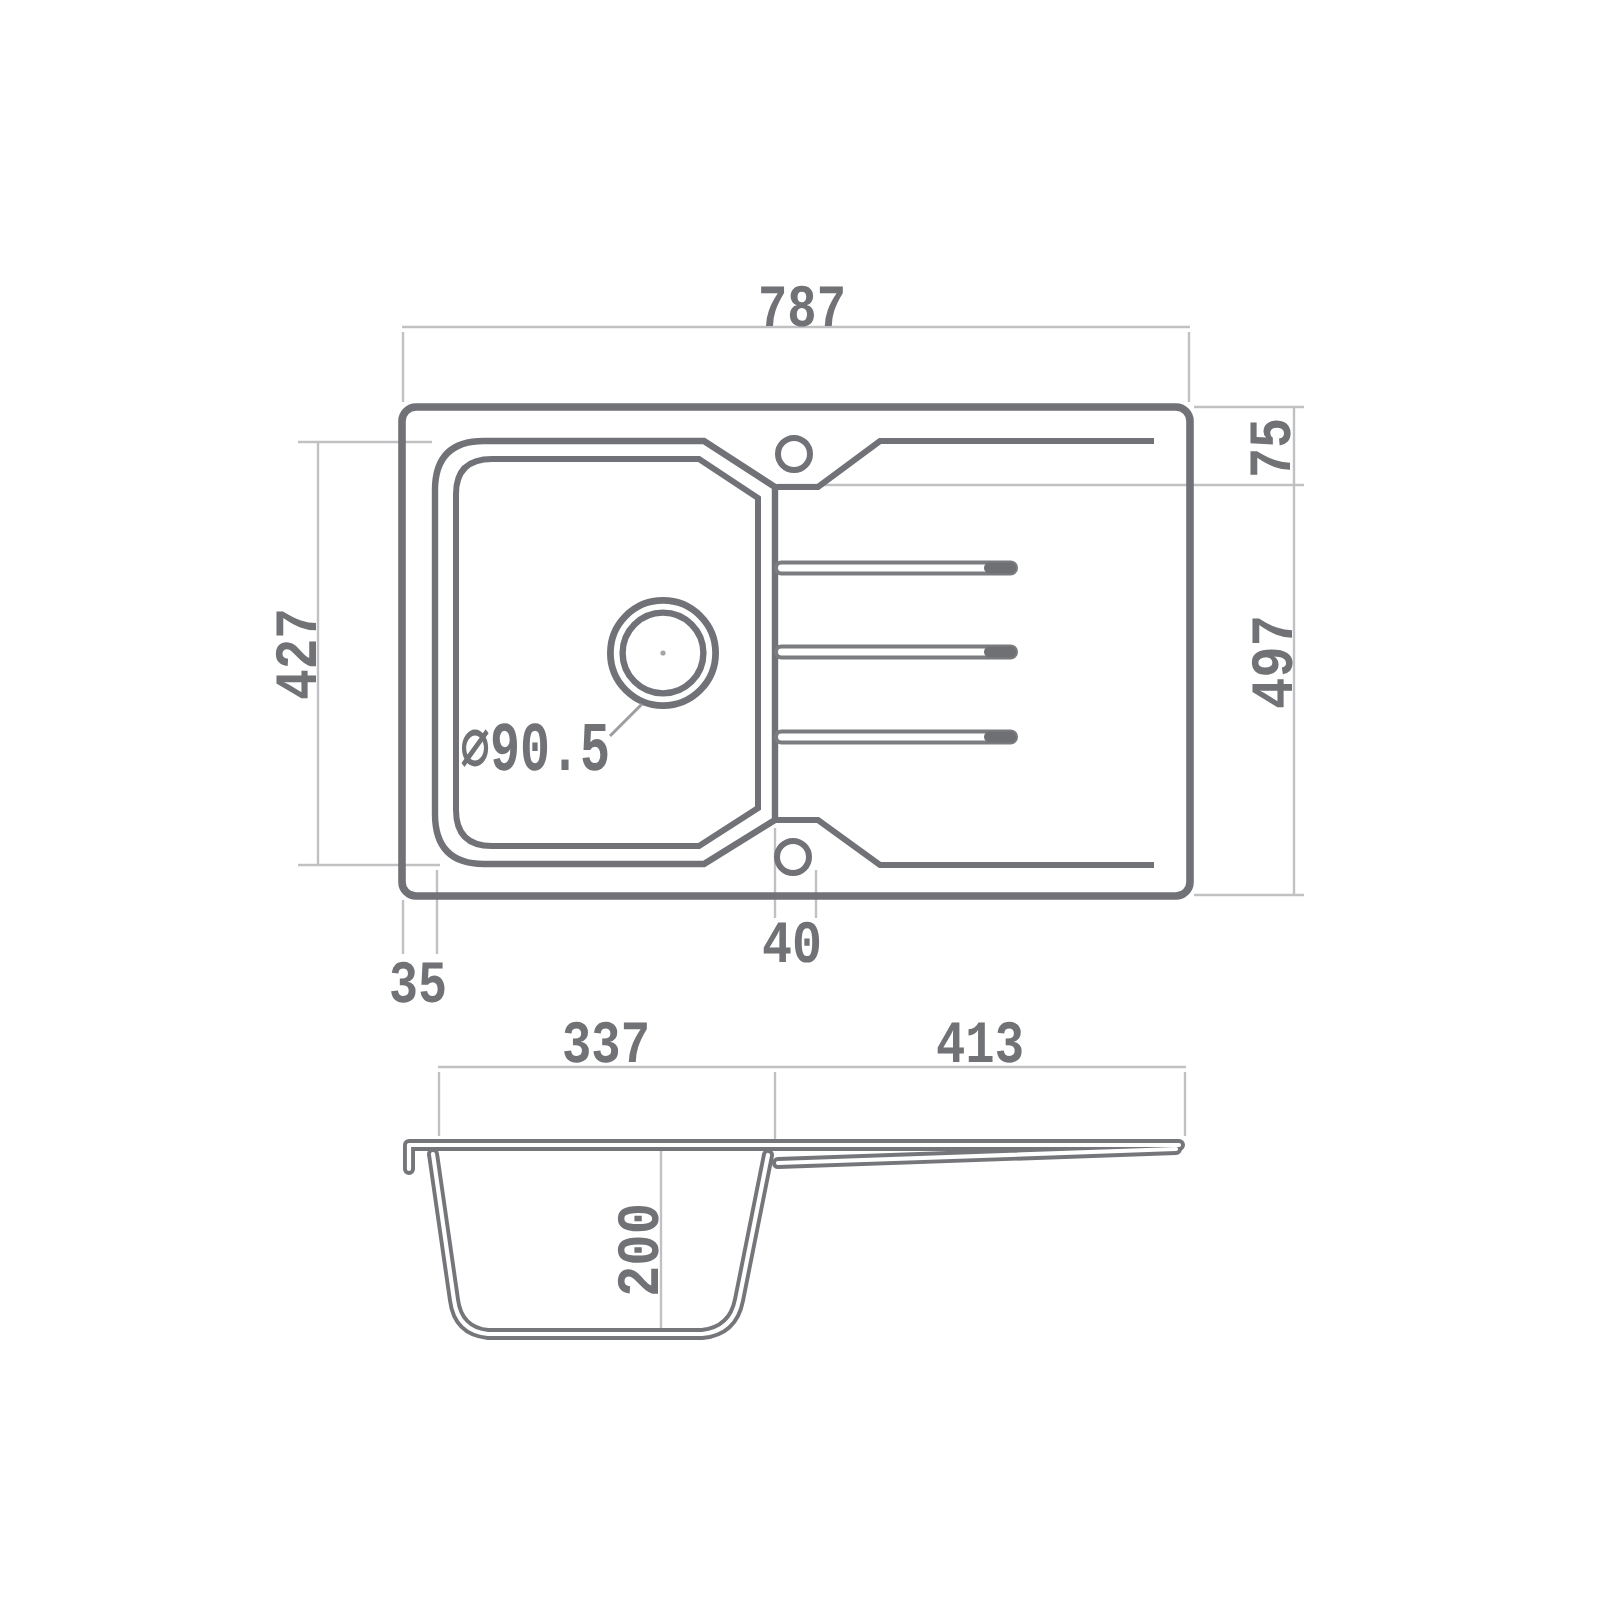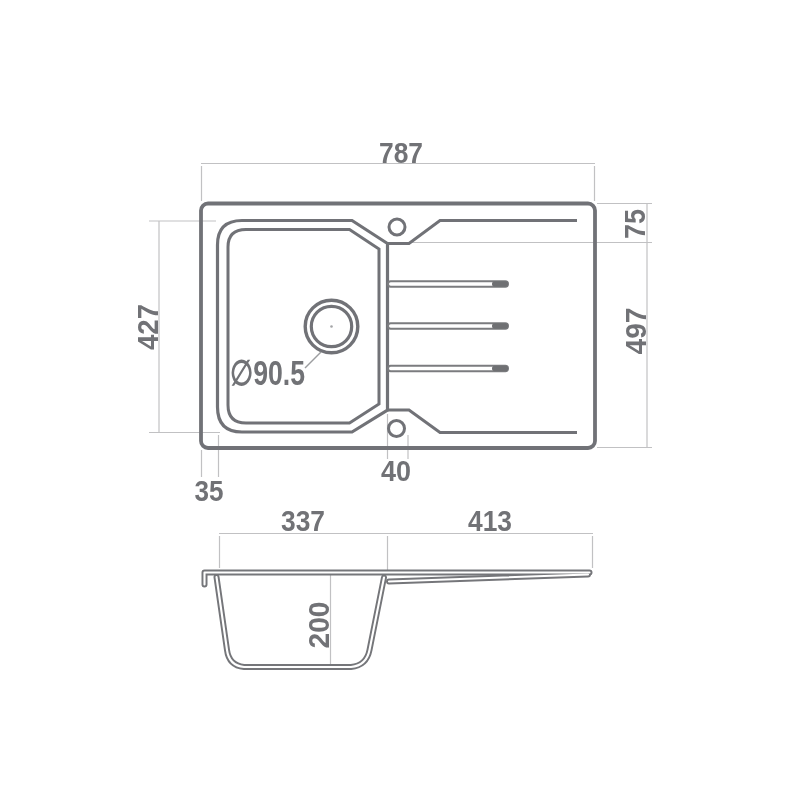--- a/index.html
+++ b/index.html
@@ -1,17 +1,17 @@
 <!DOCTYPE html>
 <html><head>
 <meta charset="utf-8">
 <style>
   html,body{margin:0;padding:0;background:#ffffff;}
   .stage{position:relative;width:800px;height:800px;background:#ffffff;overflow:hidden;
-         font-family:Liberation Sans, sans-serif;}
+         font-family:Liberation Mono, monospace;}
   svg{position:absolute;left:0;top:0;}
   .ln-main{stroke:#717277;fill:none;}
   .ln-dim{stroke:#c1c1c3;stroke-width:1.2;fill:none;}
   .ln-leader{stroke:#9c9da0;stroke-width:1.5;fill:none;}
   .dim-text{fill:#717276;font-weight:bold;font-size:30px;}
   .dia-text{fill:#717276;font-weight:bold;font-size:35px;}
   .groove{stroke:#7b7c7f;stroke-width:2;fill:#ffffff;}
   .groove-tip{fill:#6f7073;stroke:none;}
   .profile-gray{stroke:#75767a;stroke-width:6;fill:none;stroke-linecap:round;stroke-linejoin:round;}
   .profile-white{stroke:#ffffff;stroke-width:2.1;fill:none;stroke-linecap:round;stroke-linejoin:round;}

